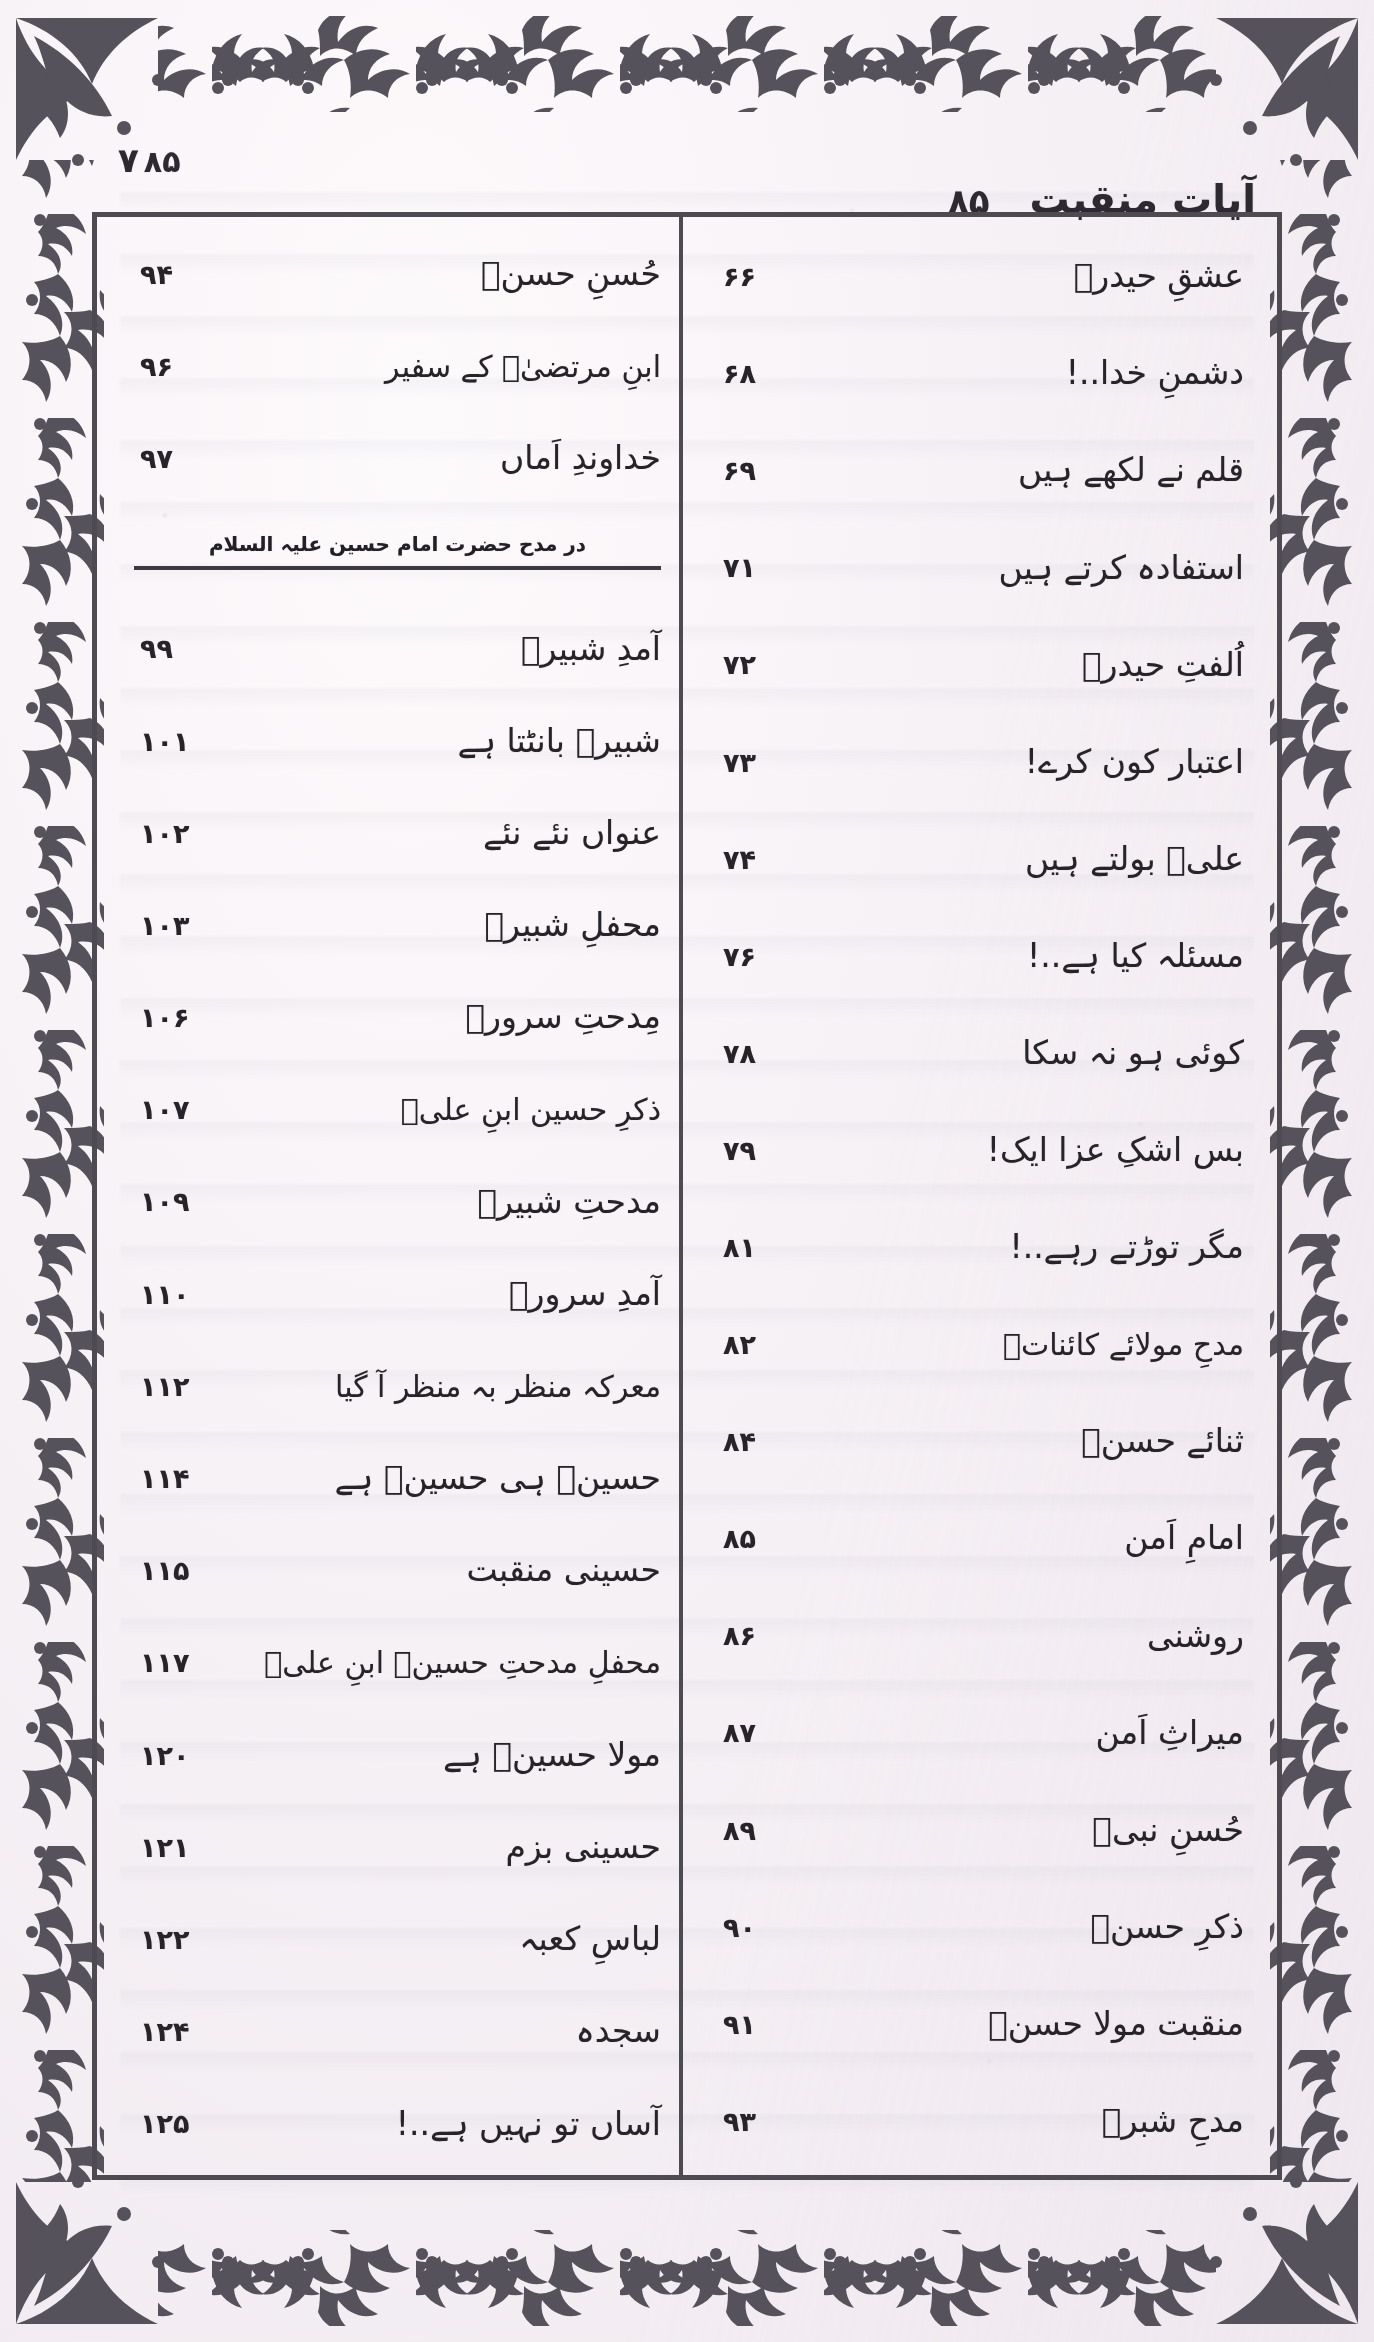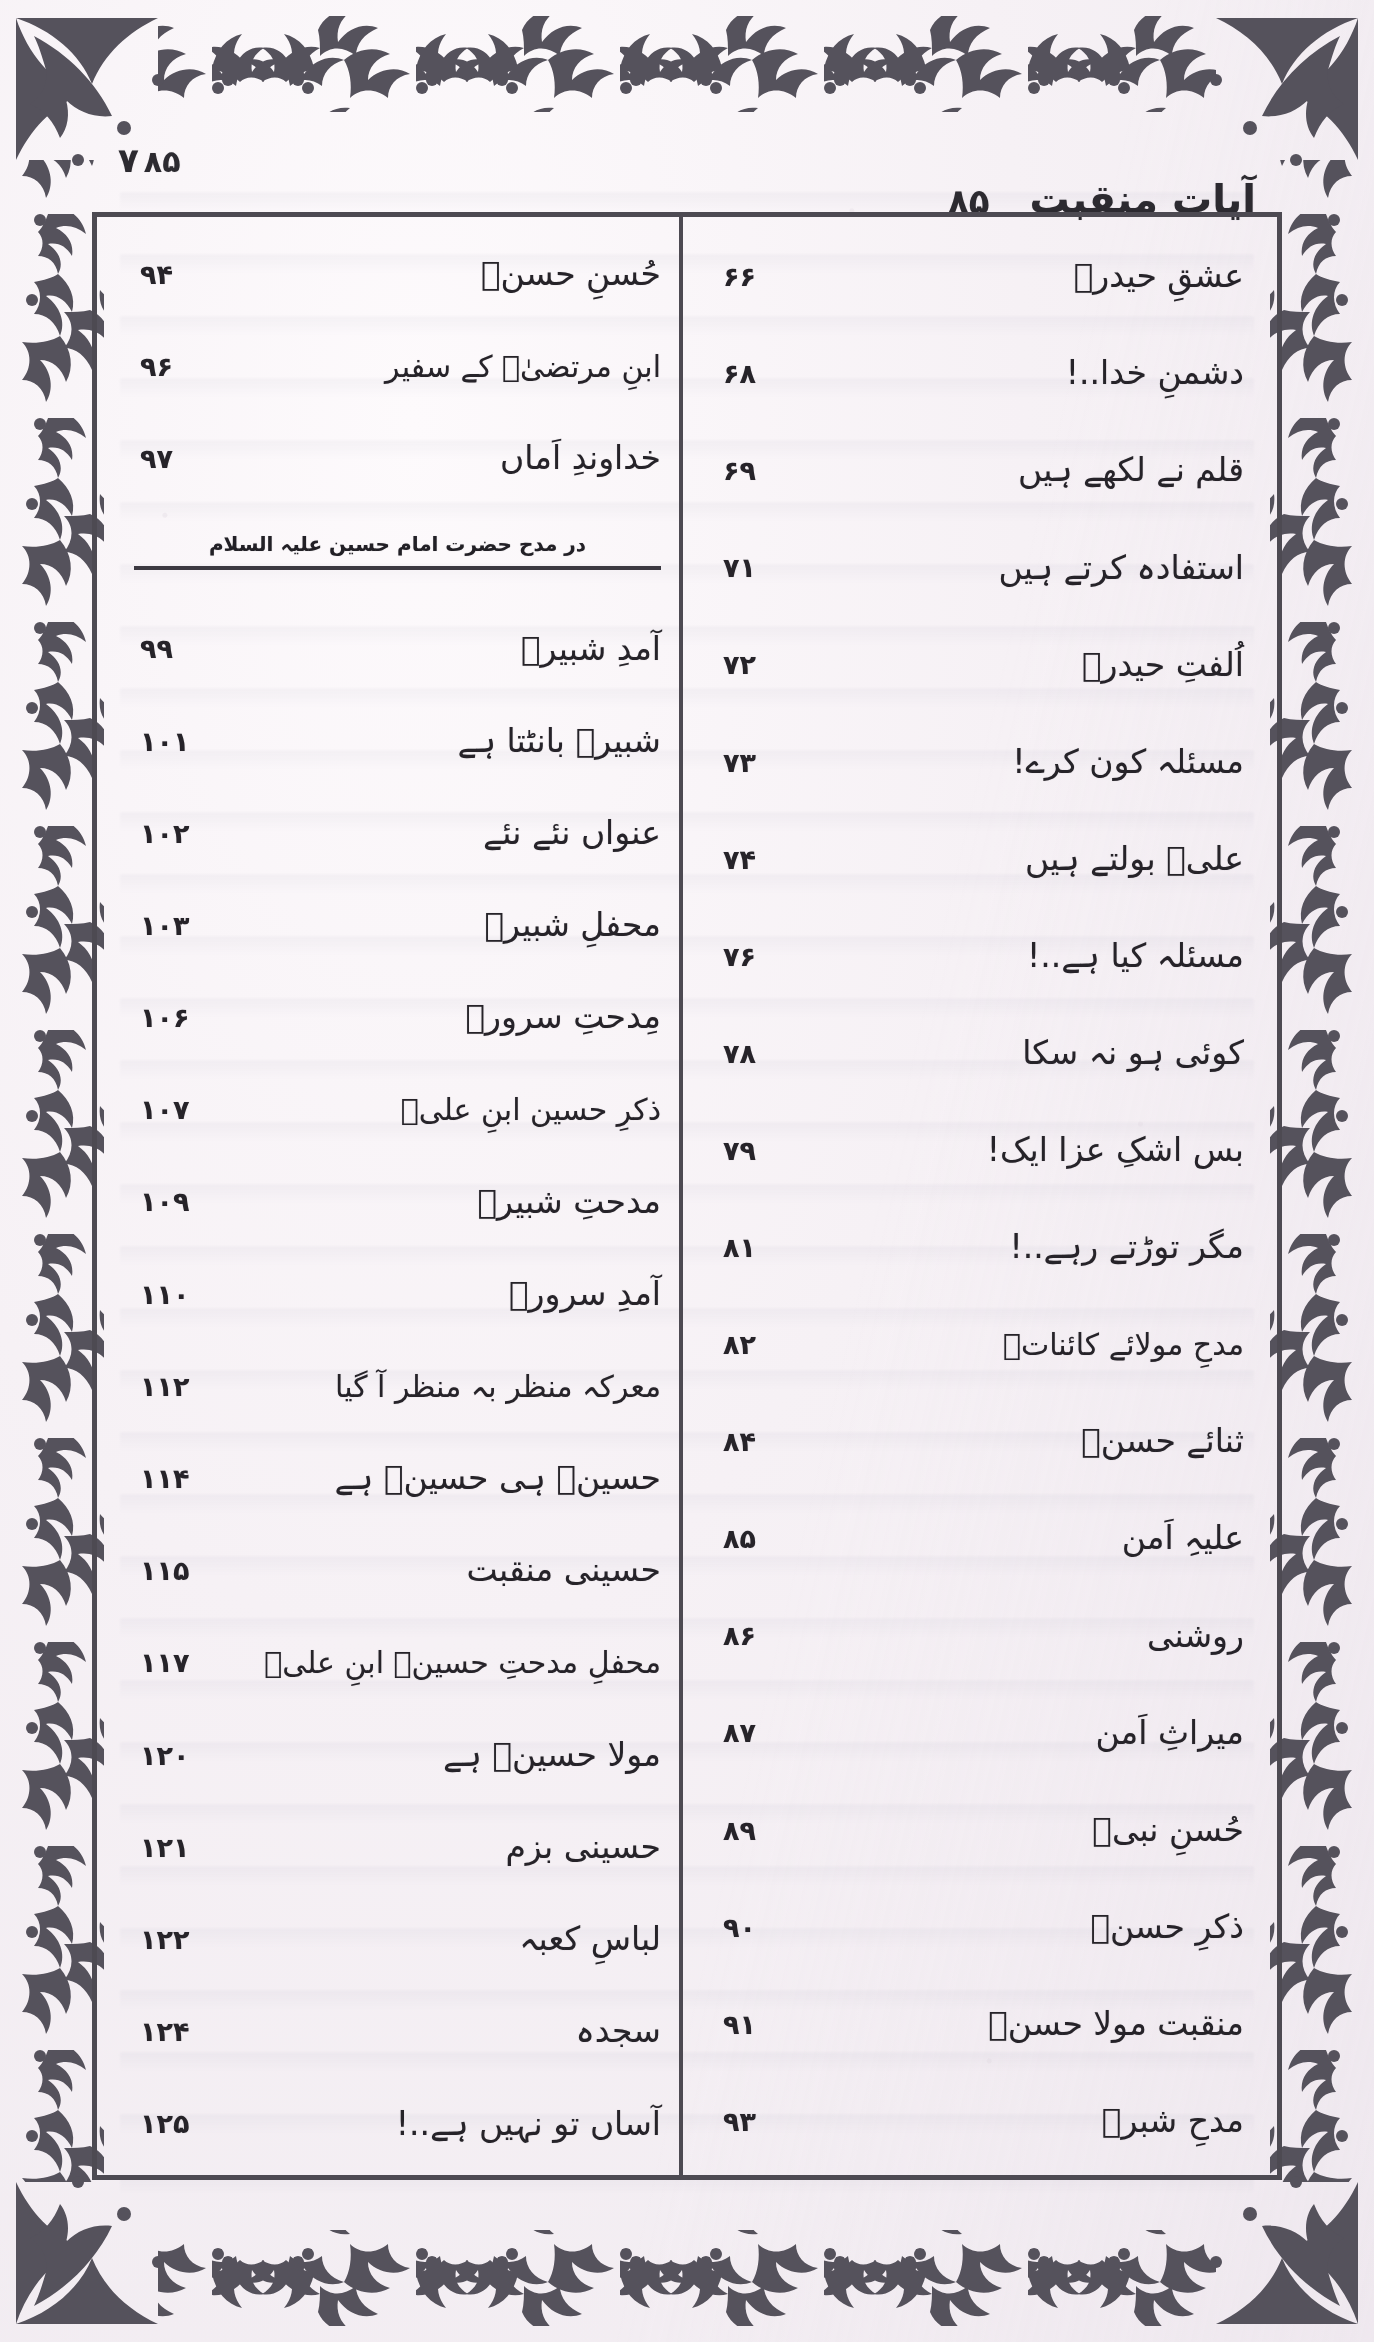--- a/index.html
+++ b/index.html
@@ -309,21 +309,21 @@
         </div>
         <div class="toc-entry" style="flex: 1 1 0px; align-items: center;">
           <span class="entry-title">استفادہ کرتے ہیں</span>
           <span class="entry-page">۷۱</span>
         </div>
         <div class="toc-entry" style="flex: 1 1 0px; align-items: center;">
           <span class="entry-title">اُلفتِ حیدرؑ</span>
           <span class="entry-page">۷۲</span>
         </div>
         <div class="toc-entry" style="flex: 1 1 0px; align-items: center;">
-          <span class="entry-title">مسئلہ کون کرے!</span>
+          <span class="entry-title">اعتبار کون کرے!</span>
           <span class="entry-page">۷۳</span>
         </div>
         <div class="toc-entry" style="flex: 1 1 0px; align-items: center;">
           <span class="entry-title">علیؑ بولتے ہیں</span>
           <span class="entry-page">۷۴</span>
         </div>
         <div class="toc-entry" style="flex: 1 1 0px; align-items: center;">
           <span class="entry-title">مسئلہ کیا ہے..!</span>
           <span class="entry-page">۷۶</span>
         </div>
@@ -341,21 +341,21 @@
         </div>
         <div class="toc-entry" style="flex: 1 1 0px; align-items: center;">
           <span class="entry-title small">مدحِ مولائے کائناتؑ</span>
           <span class="entry-page">۸۲</span>
         </div>
         <div class="toc-entry" style="flex: 1 1 0px; align-items: center;">
           <span class="entry-title">ثنائے حسنؑ</span>
           <span class="entry-page">۸۴</span>
         </div>
         <div class="toc-entry" style="flex: 1 1 0px; align-items: center;">
-          <span class="entry-title">علیہِ اَمن</span>
+          <span class="entry-title">امامِ اَمن</span>
           <span class="entry-page">۸۵</span>
         </div>
         <div class="toc-entry" style="flex: 1 1 0px; align-items: center;">
           <span class="entry-title">روشنی</span>
           <span class="entry-page">۸۶</span>
         </div>
         <div class="toc-entry" style="flex: 1 1 0px; align-items: center;">
           <span class="entry-title">میراثِ اَمن</span>
           <span class="entry-page">۸۷</span>
         </div>

